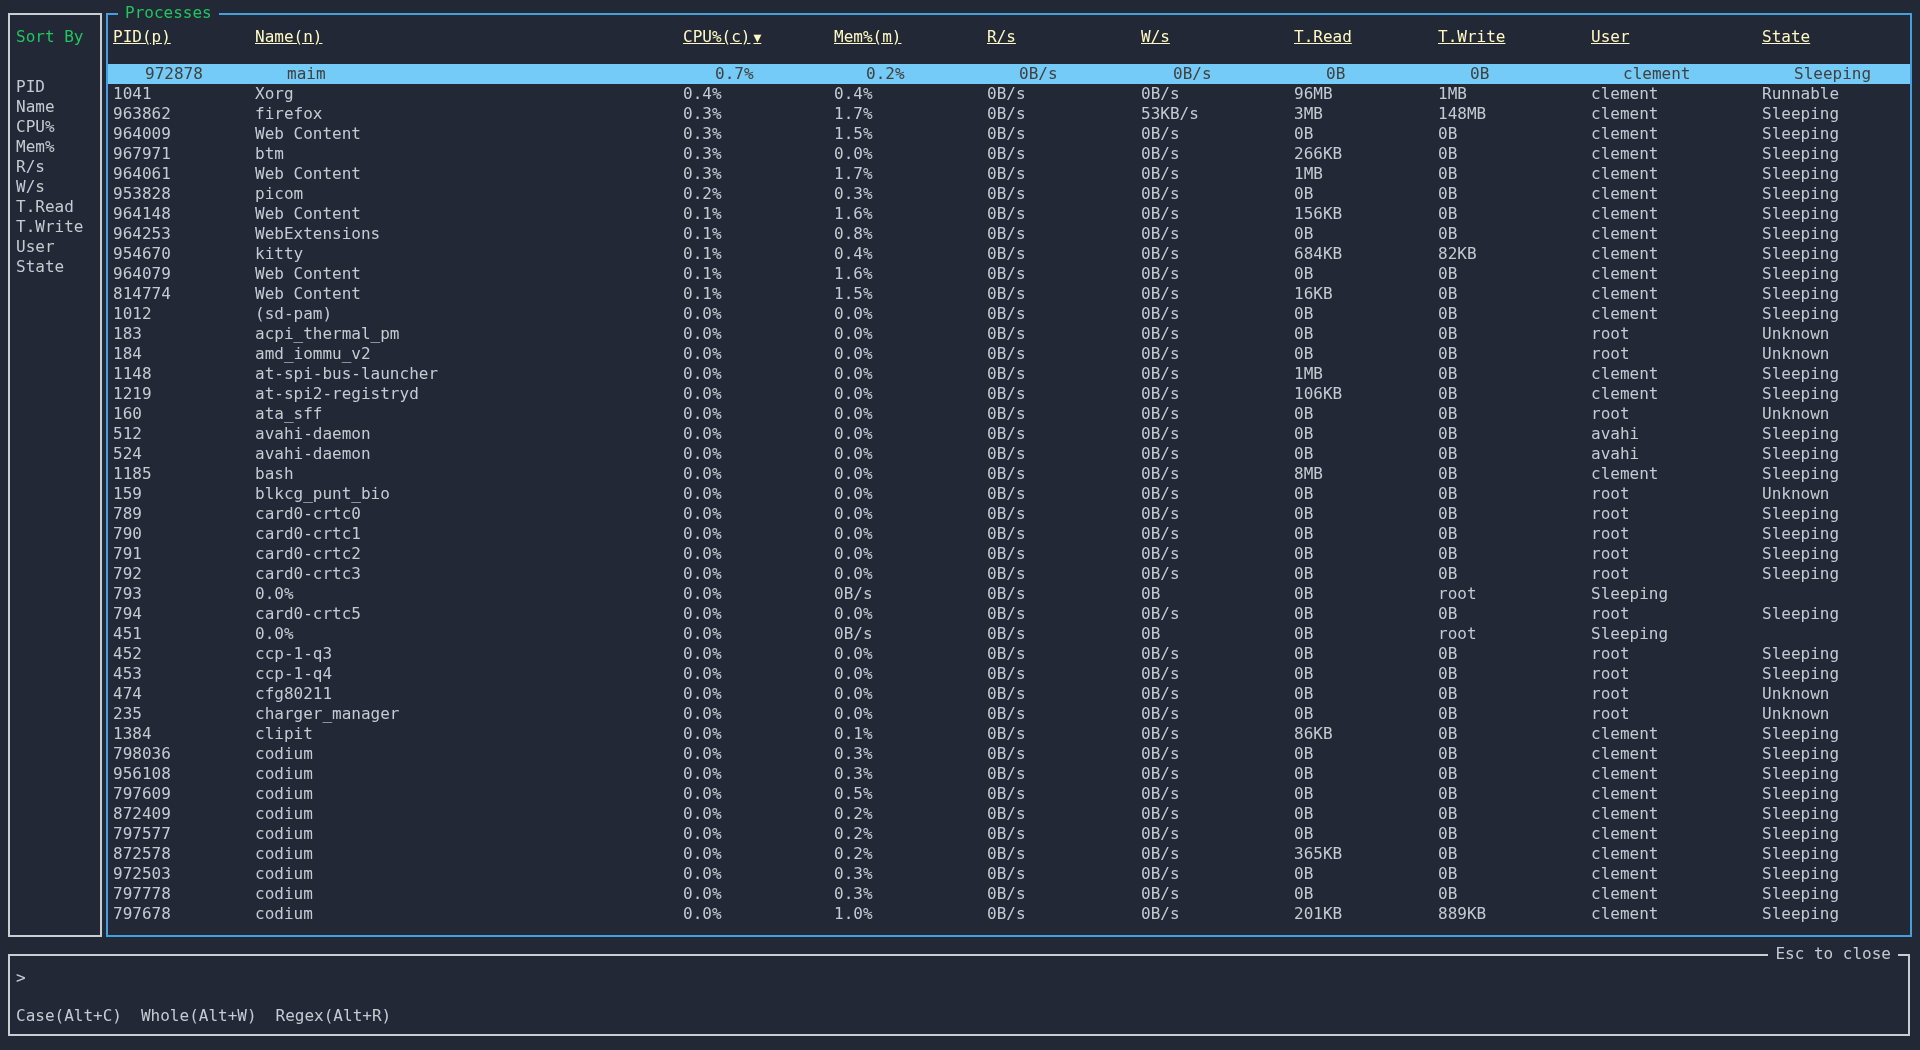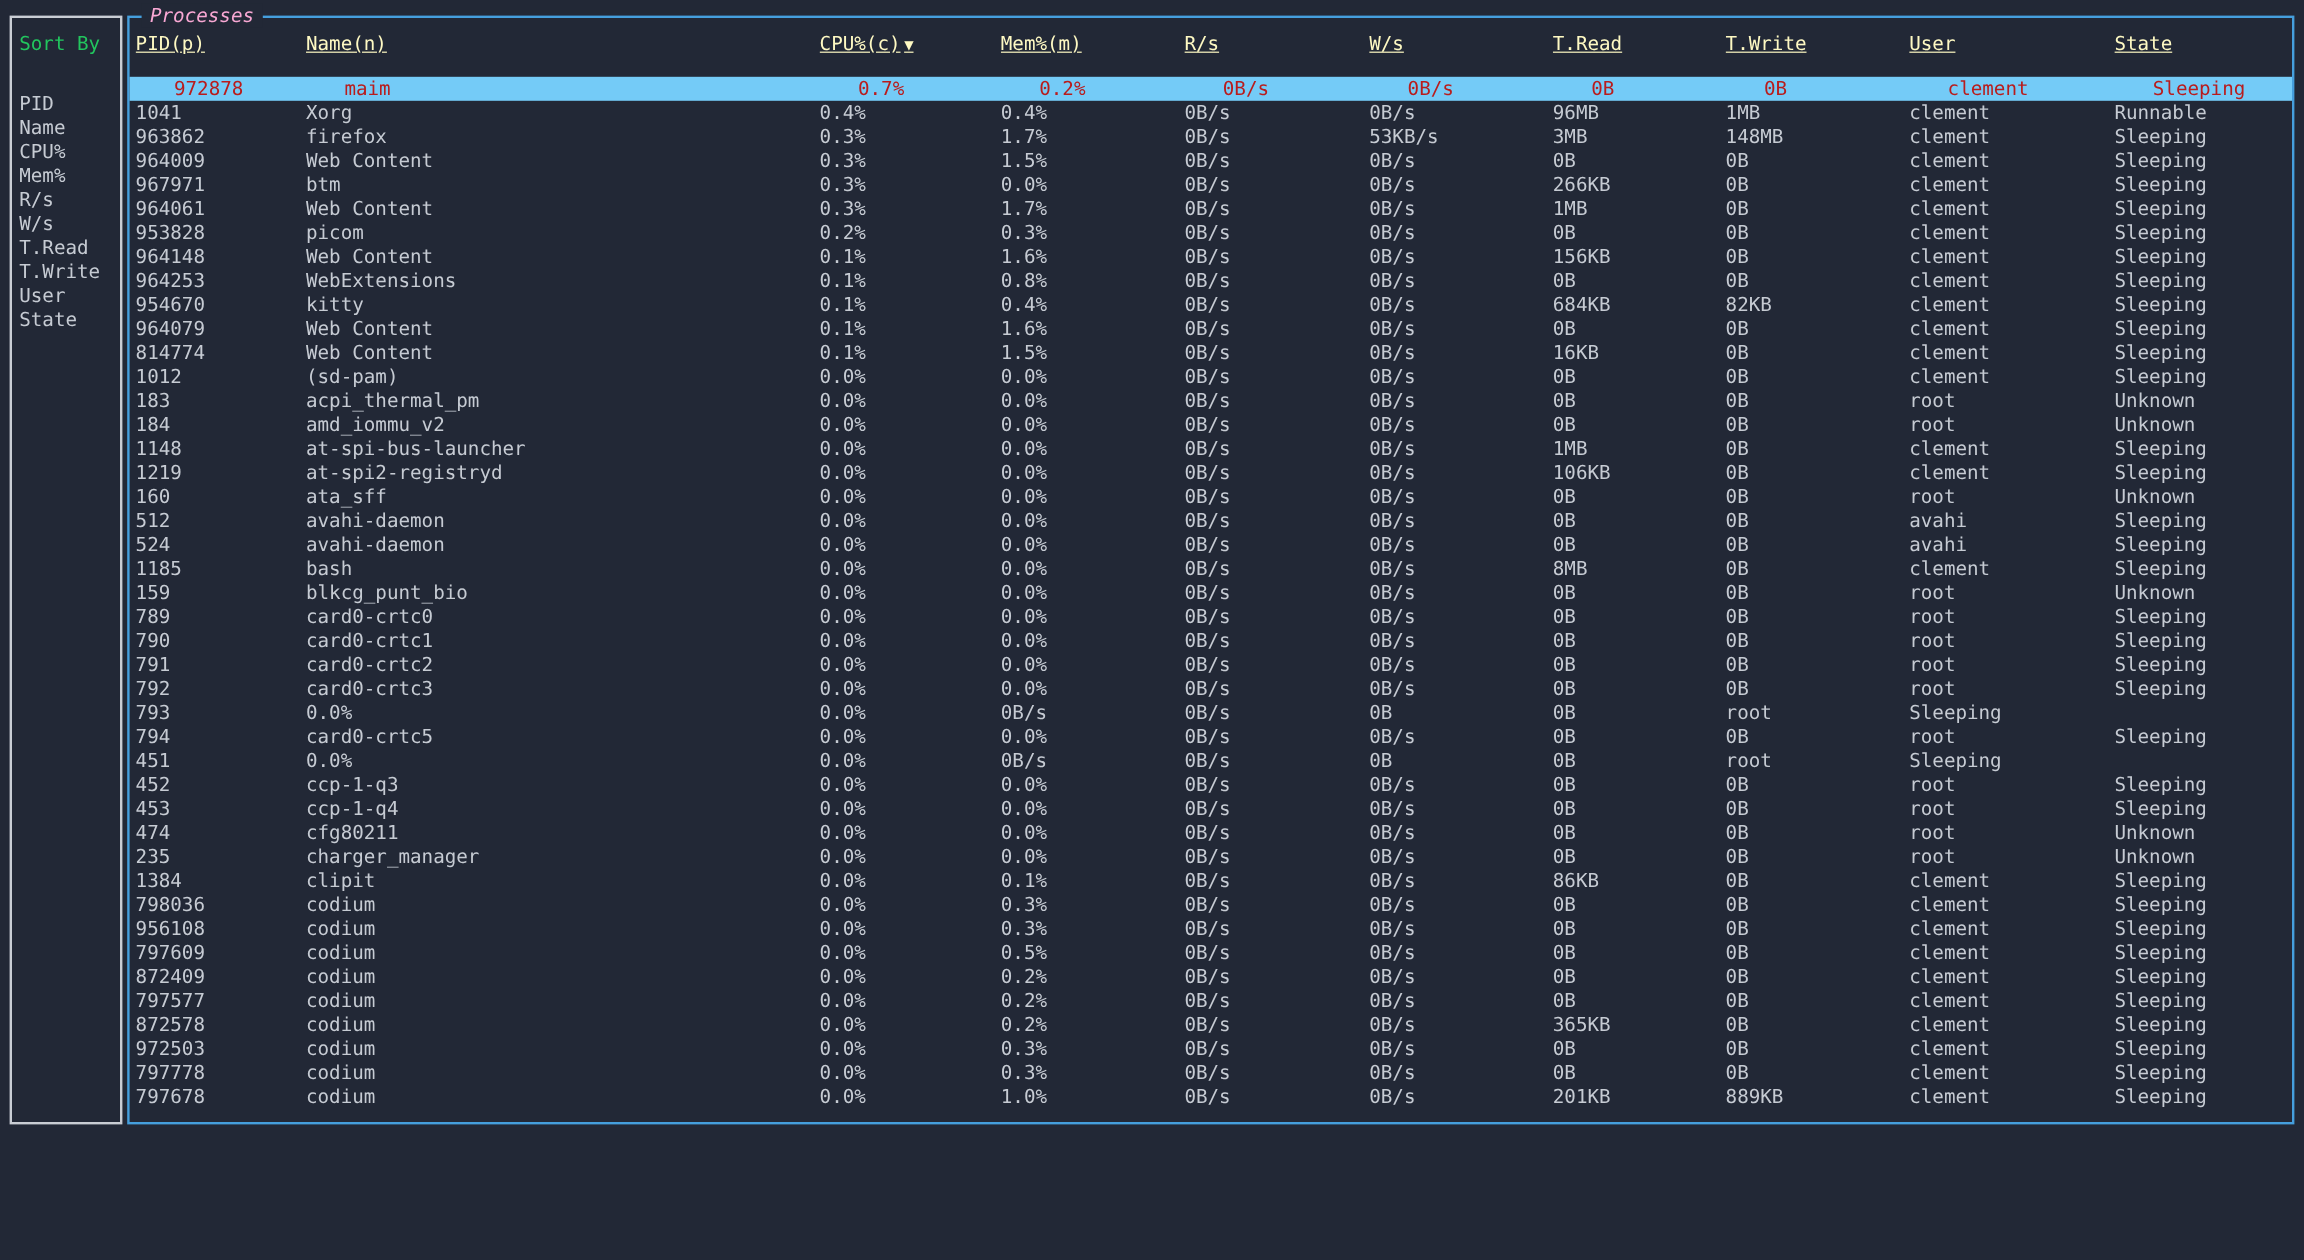--- a/index.html
+++ b/index.html
@@ -36,37 +36,37 @@
     height: 20px; color: #22c55e; white-space: nowrap;
   }
   .sort-list { position: absolute; left: 6px; top: 50px; right: 2px; margin-top: 12px; }
   .side-item { height: 20px; line-height: 20px; white-space: nowrap; }
   
   .proc-panel {
     left: 106px; top: 13px;
     width: 1806px; height: 924px;
     border: 2px solid #459fdd;
   }
-  .proc-title { left: 10px; color: #f9a8d4; font-style: italic; }
+  .proc-title { left: 10px; color: #22c55e; }
   .grid-row {
     display: grid;
     grid-template-columns: 142px 428px 151px 153px 154px 153px 144px 153px 171px 1fr;
     padding-left: 5px;
     height: 20px;
     line-height: 20px;
     white-space: nowrap;
   }
   .header-row {
     position: absolute; left: 0; top: 12px; right: 0;
     color: #fef9c3;
     text-decoration: underline;
   }
   .table-body { position: absolute; left: 0; top: 49px; right: 0; }
   .cell { overflow: hidden; }
-  .row-selected { background: #74cbf7; color: #b91c1c; padding-left: 37px; }
+  .row-selected { background: #74cbf7; color: #404040; padding-left: 37px; }
   .sort-arrow { font-size: 13px; margin-left: 3px; }
   
   .search-panel {
     left: 8px; top: 954px;
     width: 1902px; height: 82px;
     border: 2px solid #c9cdd4;
   }
   .esc-title { right: 10px; color: #c6cbd3; }
   .search-line {
     position: absolute; left: 6px; top: 12px; right: 6px;
@@ -624,14 +624,25 @@
           <div class="cell">0B/s</div>
           <div class="cell">0B/s</div>
           <div class="cell">201KB</div>
           <div class="cell">889KB</div>
           <div class="cell">clement</div>
           <div class="cell">Sleeping</div>
         </div>
       </div>
   </div>
 
+  <div class="panel search-panel">
+    <div class="box-title esc-title">Esc to close</div>
+    <div class="search-line">
+      <span>&gt;</span><span></span>
+    </div>
+    <div class="search-options">
+        <div>Case(Alt+C)</div>
+        <div>Whole(Alt+W)</div>
+        <div>Regex(Alt+R)</div>
+      </div>
+  </div>
 
 </div>
 
 </body></html>

